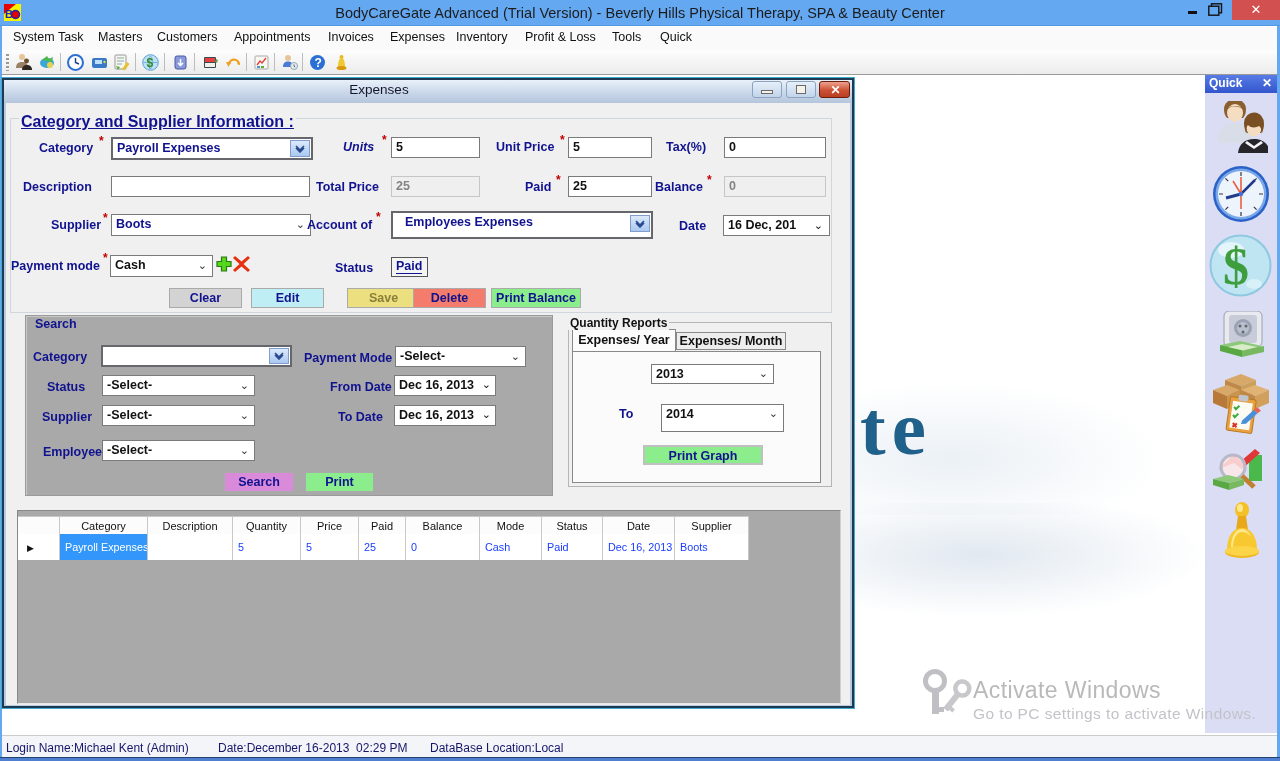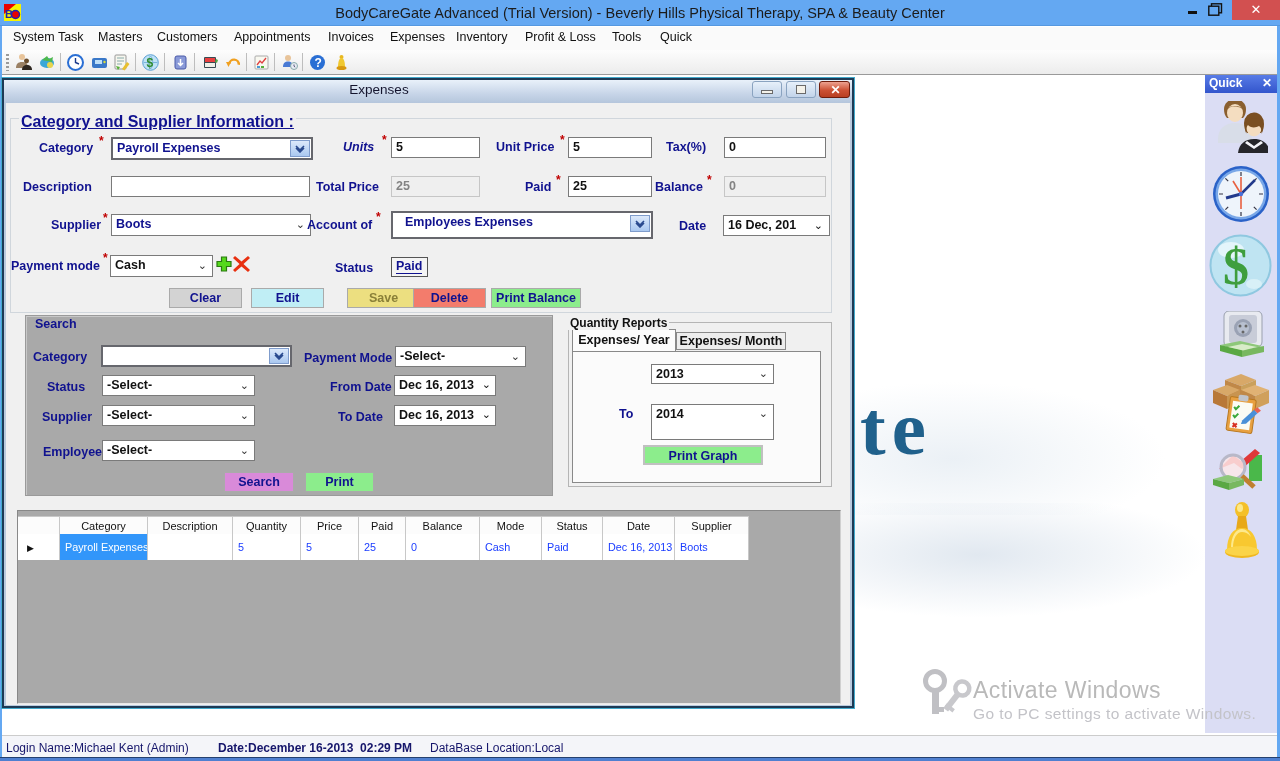--- a/index.html
+++ b/index.html
@@ -263,21 +263,21 @@
       </svg>
     <svg class="ticon" style="left:331px;" viewBox="0 0 17 17">
         <ellipse cx="8.5" cy="3" rx="2" ry="2" fill="#e8b820"></ellipse>
         <path d="M5 13c0-6 1.5-9 3.5-9s3.5 3 3.5 9z" fill="#f0c830"></path>
         <ellipse cx="8.5" cy="14" rx="5" ry="2" fill="#d89810"></ellipse>
       </svg>
   </div>
 
   <div id="statusbar">
     <span style="left:6px;">Login Name:Michael Kent (Admin)</span>
-    <span style="left:218px;font-weight:bold;">Date:December 16-2013&nbsp; 02:29 PM</span>
+    <span style="left:218px;">Date:December 16-2013&nbsp; 02:29 PM</span>
     <span style="left:430px;">DataBase Location:Local</span>
   </div>
   <div id="bluestrip"></div>
   <div id="lborder"></div>
   <div id="rborder"></div>
 
   <div id="win">
     <div id="wtitle">
       <div id="wtitletext">Expenses</div>
       <div class="wbtn" style="left:748px;">
@@ -376,21 +376,21 @@
     </div>
 
     <div class="lbl" style="left:564px; top:236px; color:#111; font-size:12px; background:#f0f0f0; padding:0 2px; z-index:2;">Quantity Reports</div>
     <div id="gr">
       <div class="tab" style="left:3px; top:6px; width:104px; height:22px; background:#fcfcfc; border-bottom:none; padding-top:3px;">Expenses/ Year</div>
       <div class="tab" style="left:107px; top:9px; width:110px; height:18px; background:#ededed; padding-top:1px;">Expenses/ Month</div>
       <div class="abs" style="left:3px; top:28px; width:249px; height:132px; border:1px solid #898989; background:#fbfbfb;">
         <div class="lbl" style="left:41px; top:16px;padding-left:48px;">From</div>
         <div class="combo" style="left:78px; top:12px; width:123px; height:20px; color:#111;">2013<span class="arr" style="top:2px;">⌄</span></div>
         <div class="lbl" style="left:46px; top:55px;">To</div>
-        <div class="combo" style="left:78px; top:52px; width:123px; height:36px; color:#111;">2014<span class="arr" style="top:2px;">⌄</span></div>
+        <div class="combo" style="left:88px; top:52px; width:123px; height:28px; color:#111;">2014<span class="arr" style="top:2px;">⌄</span></div>
         <div class="btn" style="left:70px; top:93px; width:120px; background:#8ced8c; border:2px solid #c0c0c0;">Print Graph</div>
       </div>
     </div>
 
     <div id="gridpanel">
       <div class="gh" style="left:0px; width:42px;"></div>
       <div class="gh" style="left:42px; width:88px;">Category</div>
       <div class="gh" style="left:130px; width:85px;">Description</div>
       <div class="gh" style="left:215px; width:68px;">Quantity</div>
       <div class="gh" style="left:283px; width:58px;">Price</div>

